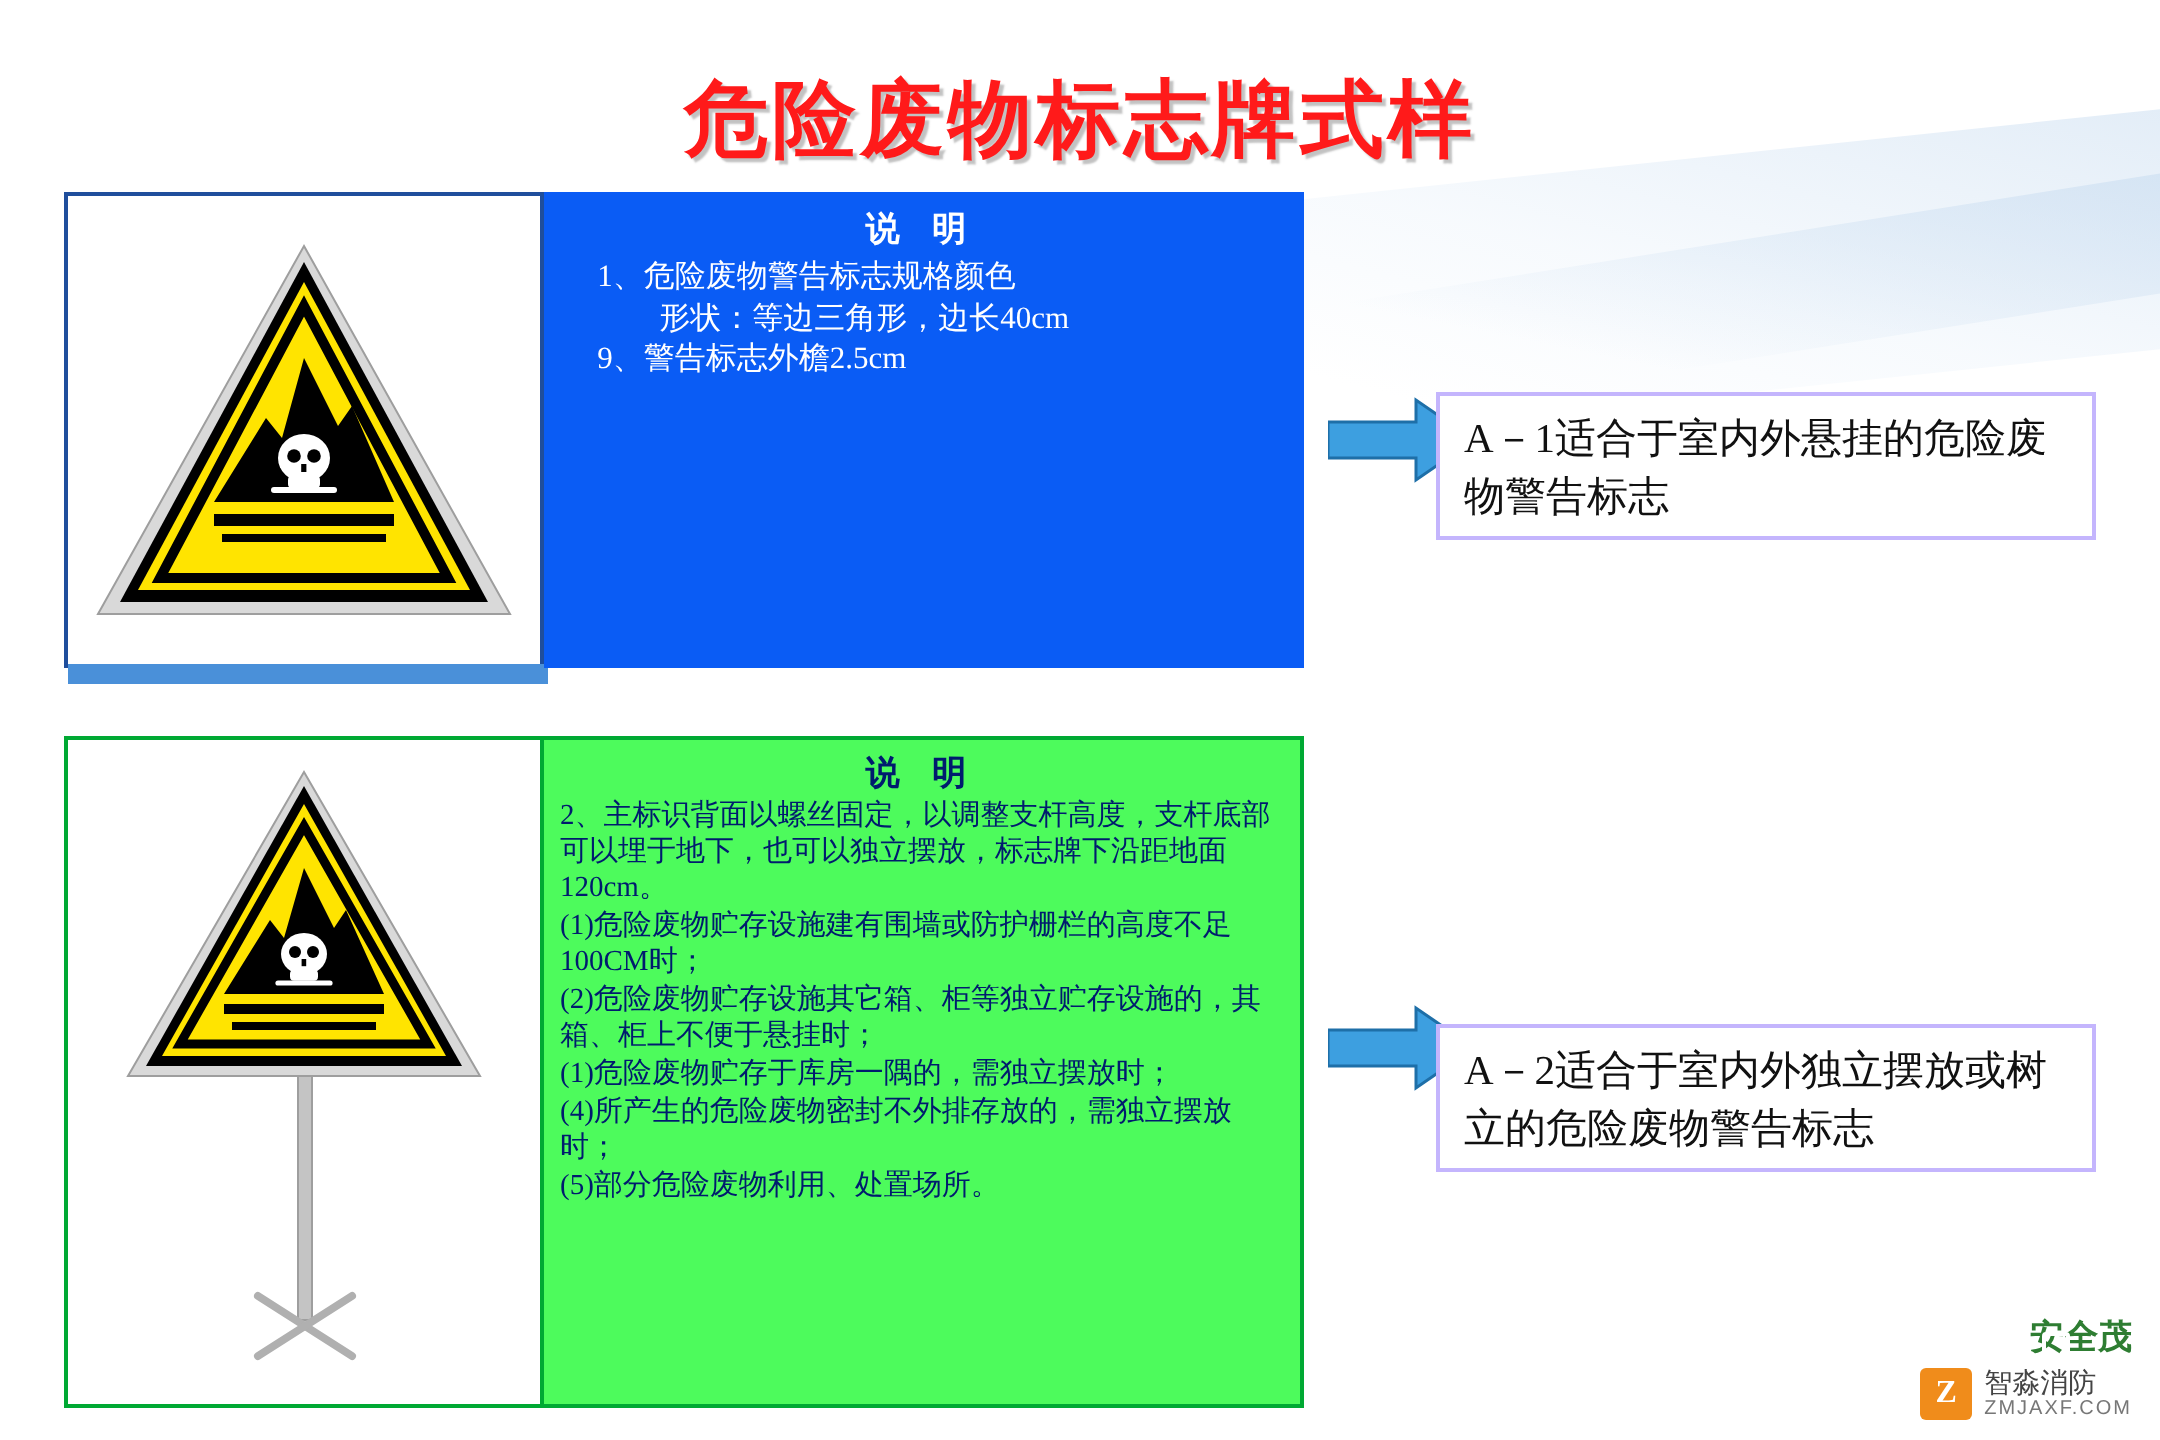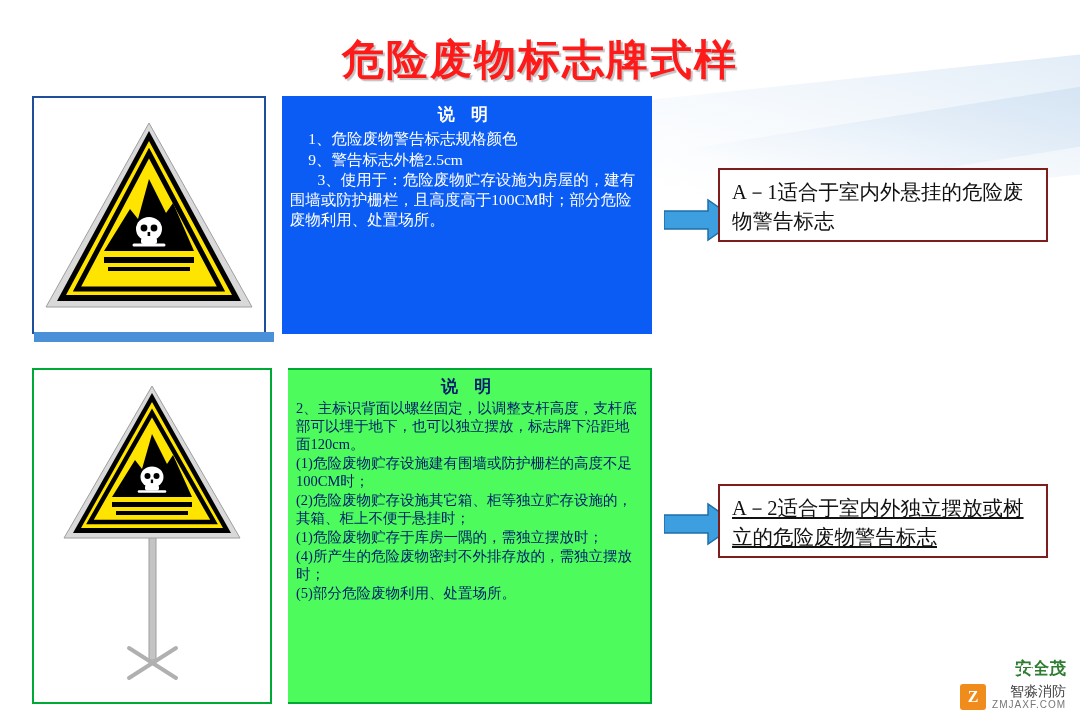--- a/index.html
+++ b/index.html
@@ -45,21 +45,20 @@
     background: #ffffff;
     display: flex; align-items: flex-start; justify-content: center;
     position: relative;
   }
   .panel .text-cell {
     position: relative;
     padding: 4px 8px 6px 8px;
     font-family: "Liberation Serif", serif;
     color: #001b6e;
     line-height: 1.28;
-    margin-left: 16px;
   }
   .text-cell .cap {
     text-align: center;
     font-weight: bold;
     font-size: 17px;
     letter-spacing: 6px;
     margin: 2px 0 3px 0;
     color: #001b6e;
   }
   .text-cell p { margin: 0 0 1px 0; }
@@ -108,30 +107,31 @@
   .arrow {
     position: absolute;
     width: 74px; height: 44px;
   }
   #arrow-1 { top: 198px; left: 664px; }
   #arrow-2 { top: 502px; left: 664px; }
 
   
   .callout {
     position: absolute;
-    border: 2px solid #7f1d1d;
+    border: 2px solid #c4b5fd;
     background: #ffffff;
     font-family: "Liberation Serif", serif;
     font-size: 20.5px;
     color: #111111;
     line-height: 1.42;
     padding: 8px 10px 8px 12px;
+    margin-top: 28px;
   }
   #callout-1 { top: 168px; left: 718px; width: 330px; height: 74px; }
-  #callout-2 { top: 484px; left: 718px; width: 330px; height: 74px; text-decoration: underline; }
+  #callout-2 { top: 484px; left: 718px; width: 330px; height: 74px; }
   .wm-circle {
     width: 22px; height: 22px; border-radius: 50%;
     background: #2e9b4f;
     position: relative;
   }
   .wm-circle:after {
     content: "";
     position: absolute; left: 6px; top: 5px;
     width: 10px; height: 11px;
     border: 2px solid #ffffff;
@@ -142,21 +142,21 @@
   .wm-row2 { display:flex; align-items:center; justify-content:flex-end; gap:6px; margin-top:4px; }
   .wm-logo {
     width: 26px; height: 26px;
     background: #f08c1b;
     color: #ffffff;
     font-size: 16px; font-weight: bold;
     display:flex; align-items:center; justify-content:center;
     border-radius: 3px;
     font-family: "Liberation Serif", serif;
   }
-  .wm-brand { font-size: 14px; color: #444444; line-height:1.1; text-align:right;}
+  .wm-brand { font-size: 14px; color: #444444; line-height:1.1; text-align:left;}
   .wm-brand small { display:block; font-size: 10px; color:#777777; letter-spacing:1px;}
 </style>
 </head>
 <body>
 
 <div class="deco"></div>
 <div class="deco2"></div>
 
 <div class="page-title">危险废物标志牌式样</div>
 
@@ -189,22 +189,22 @@
       <g stroke="#ffffff" stroke-width="3" stroke-linecap="round">
         <line x1="92" y1="128" x2="122" y2="128"></line>
       </g>
     </svg>
     <div class="bluebar"></div>
   </div>
 
   <div class="text-cell">
     <div class="cap">说    明</div>
     <p style="text-indent:1.2em;">1、危险废物警告标志规格颜色</p>
+    <p style="text-indent:3.2em;">形状：等边三角形，边长40cm</p>
     <p style="text-indent:1.2em;">9、警告标志外檐2.5cm</p>
-    <p style="text-indent:1.8em;">3、使用于：危险废物贮存设施为房屋的，建有围墙或防护栅栏，且高度高于100CM时；部分危险废物利用、处置场所。</p>
   </div>
 </div>
 
 <div class="panel" id="panel-a2">
 
   <div class="sign-cell">
     <svg width="236" height="332" viewBox="0 0 236 332">
 
       <rect x="115" y="150" width="7" height="140" fill="#c4c4c4" stroke="#9e9e9e" stroke-width="1"></rect>
 

